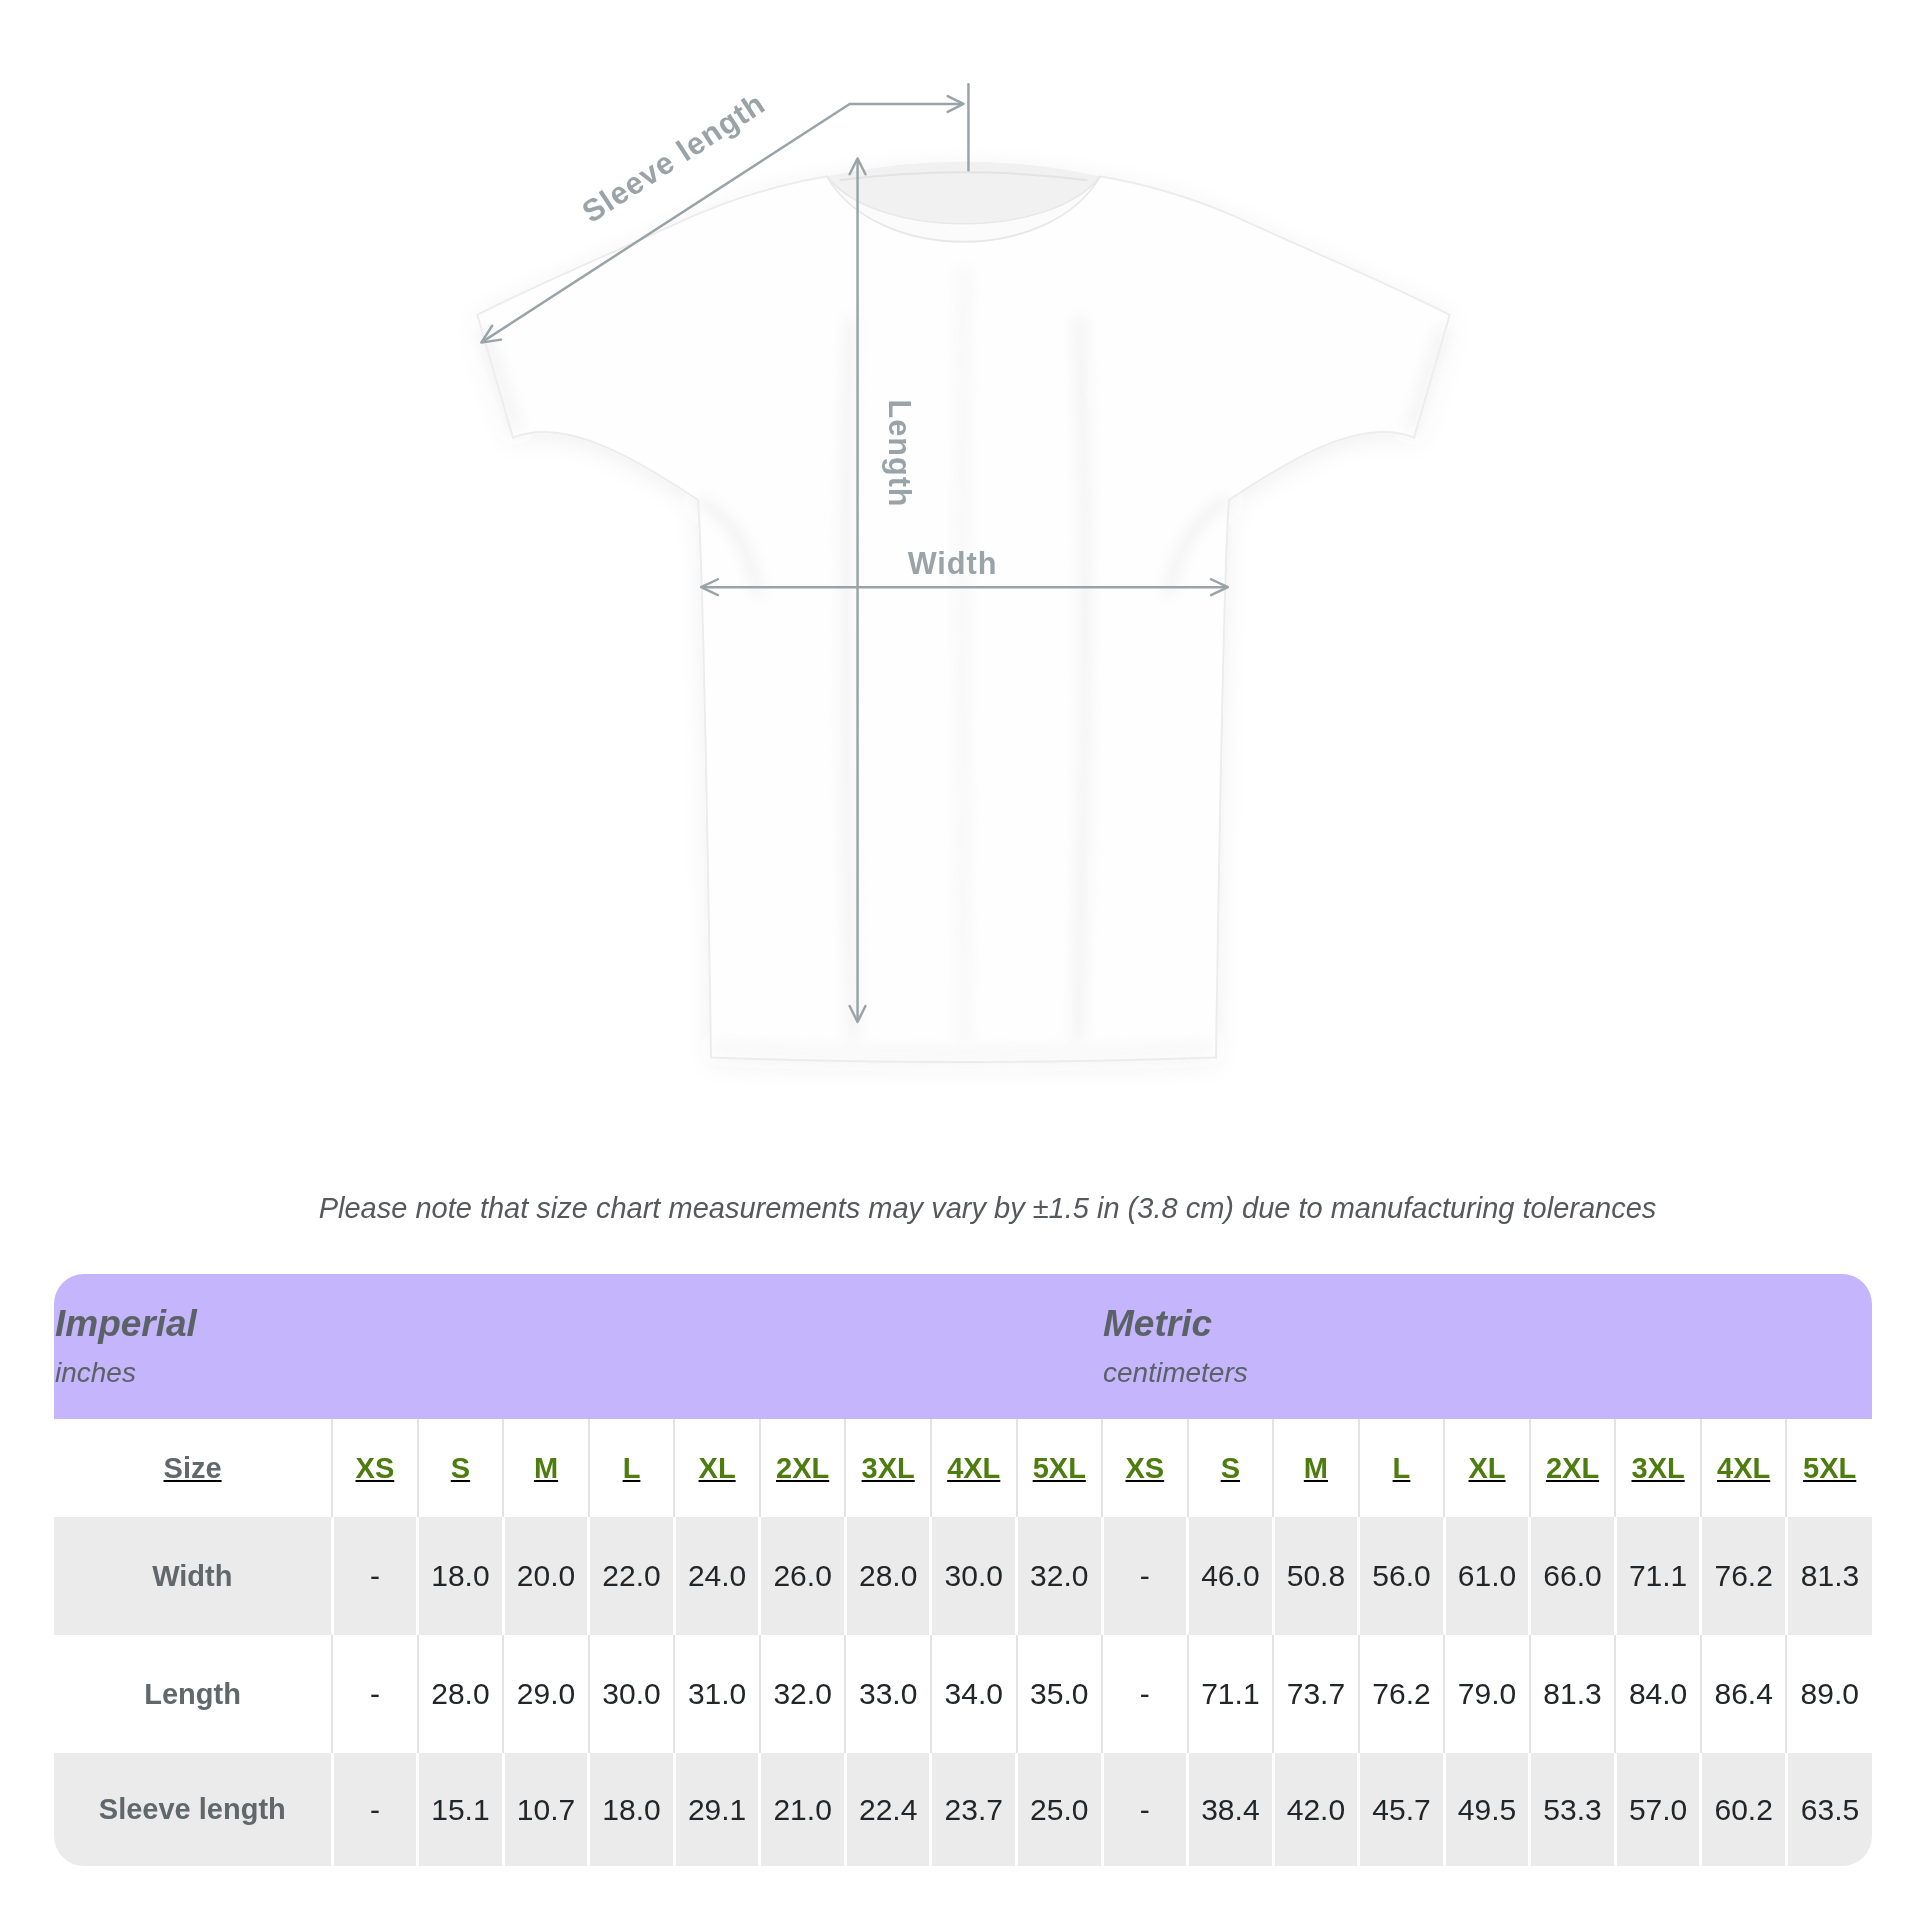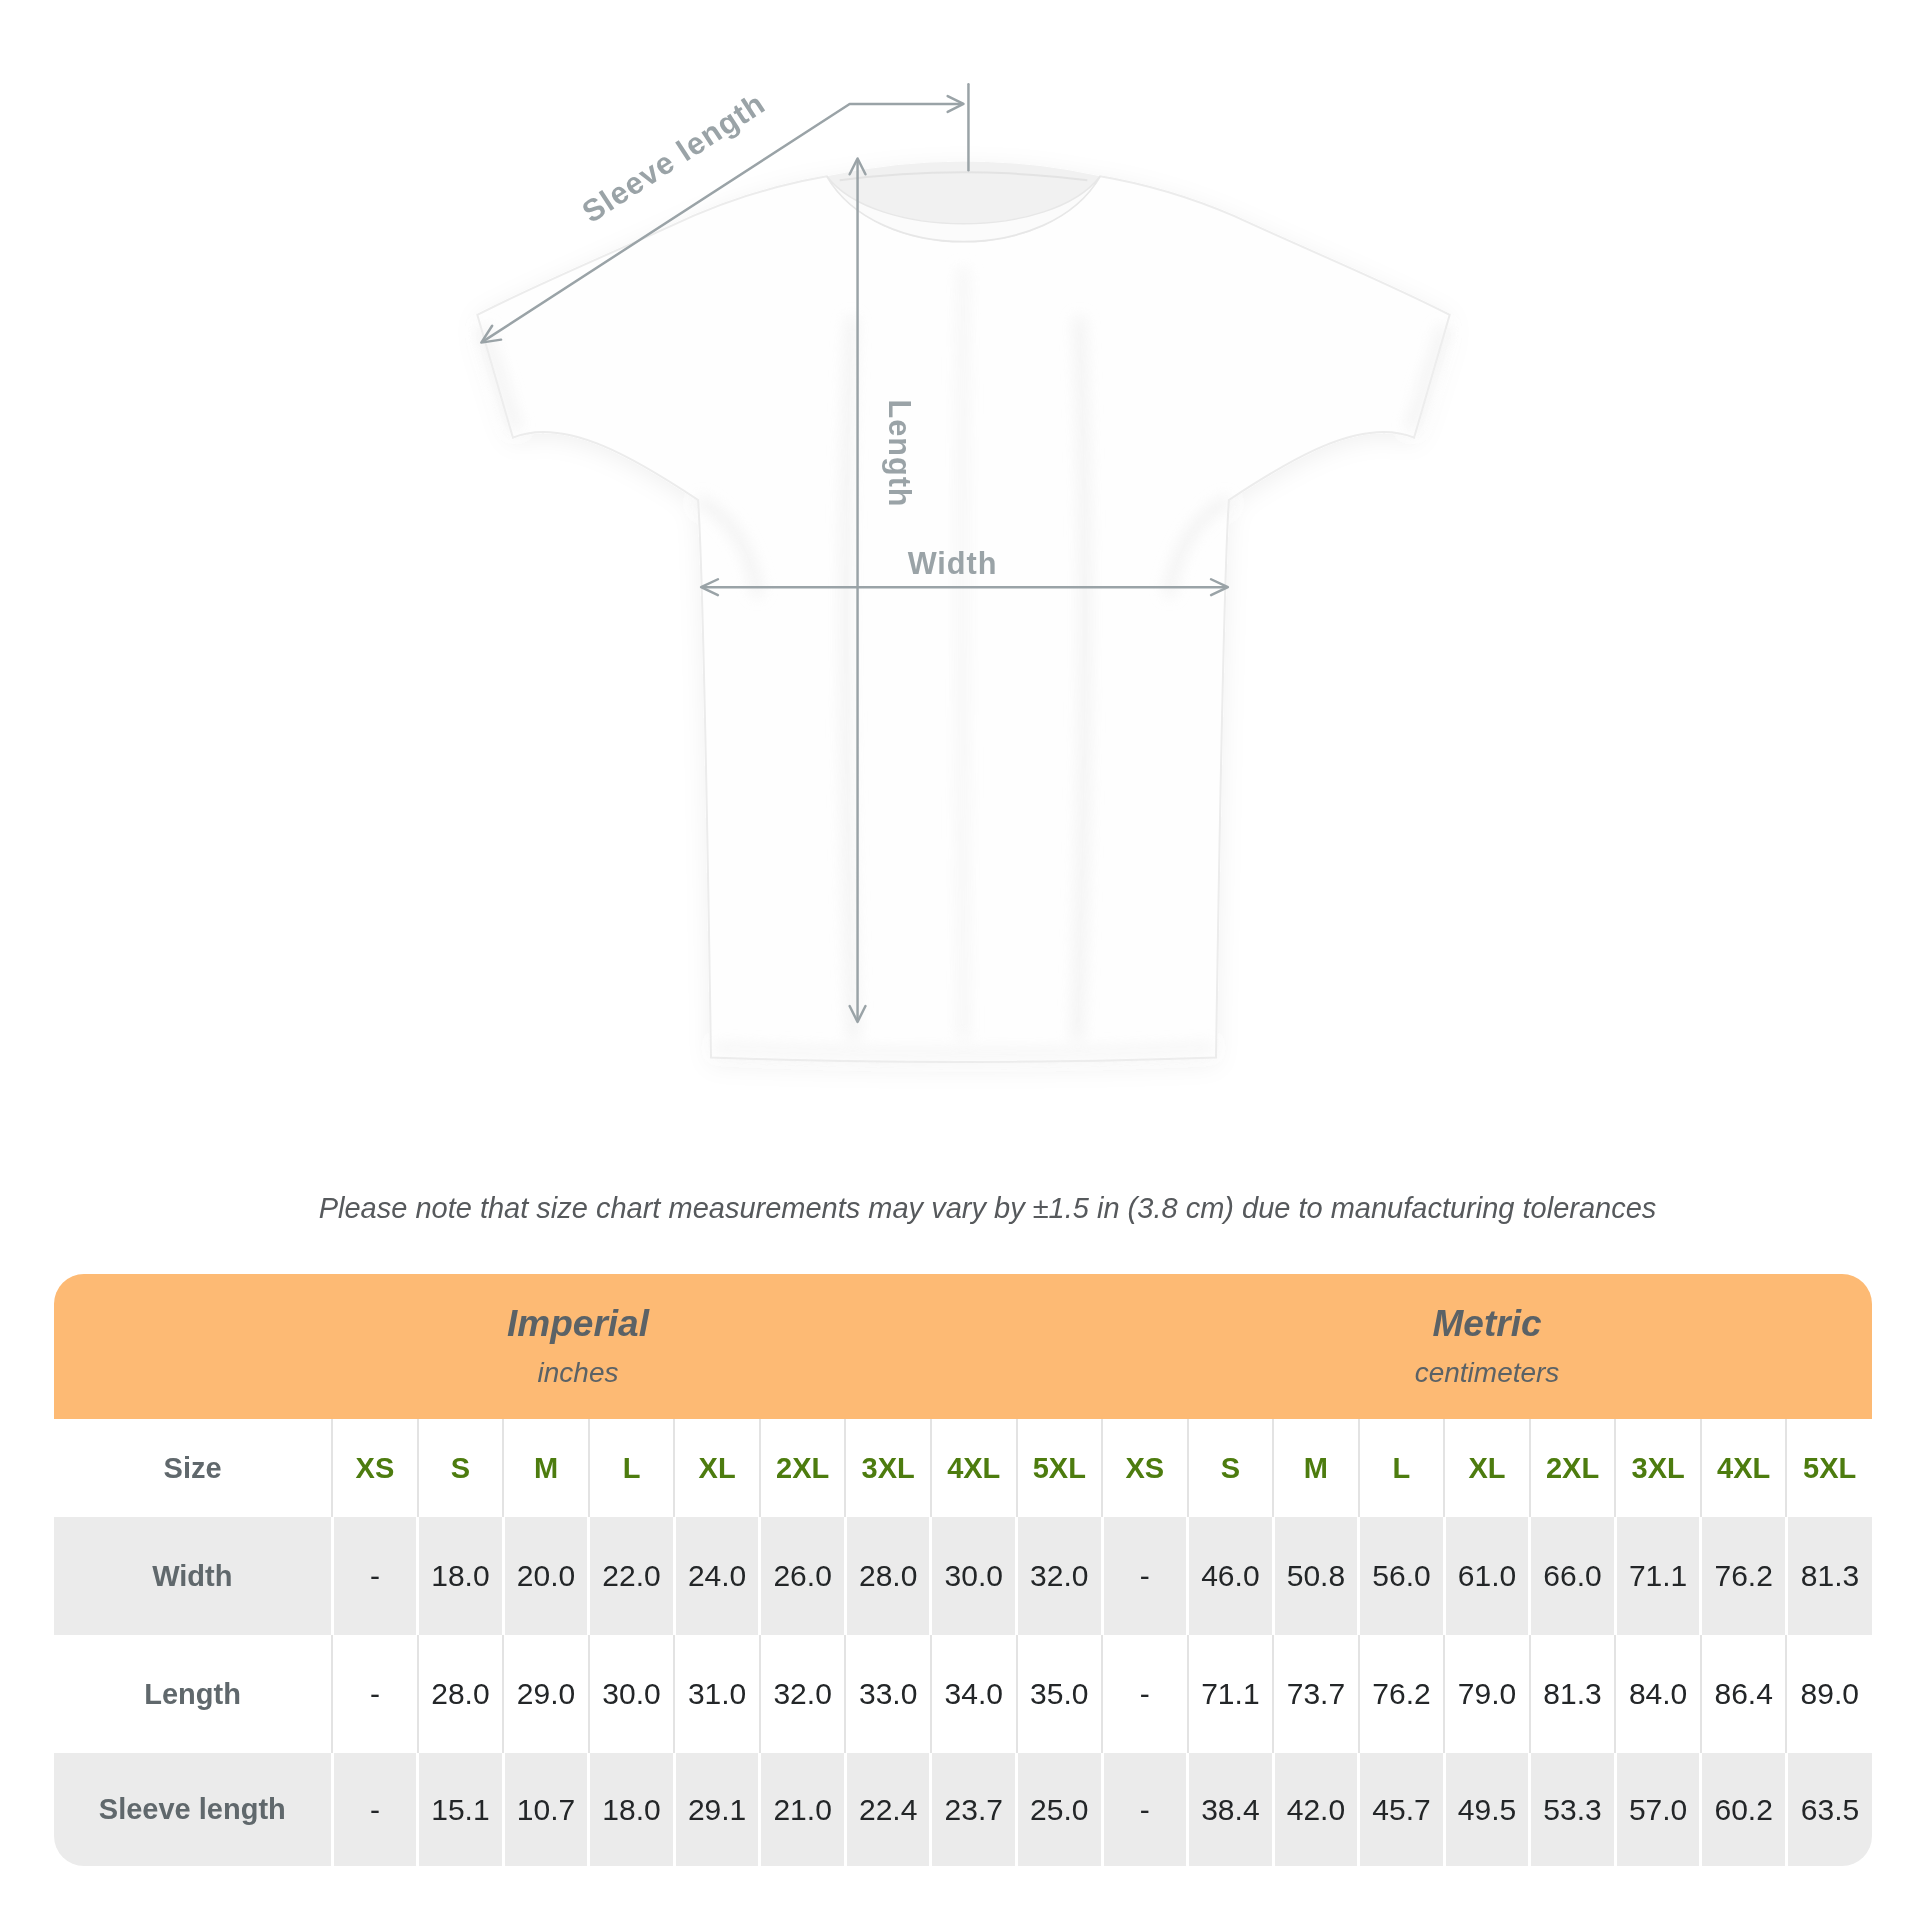--- a/index.html
+++ b/index.html
@@ -8,21 +8,21 @@
   .diagram-wrap{position:absolute;left:0;top:0;width:1927px;height:1109px;}
   .dim-label{font-family:"Liberation Sans",sans-serif;font-size:31px;font-weight:bold;
              fill:#9aa3a7;letter-spacing:1px;}
   .page-title{position:absolute;top:1129px;left:0;width:100%;text-align:center;
               font-size:43px;font-weight:bold;color:#2a2d2f;}
   .page-subtitle{position:absolute;top:1192px;left:0;width:100%;text-align:center;
                  font-size:29px;font-style:italic;color:#56595c;margin-left:24px;}
   .size-table-card{position:absolute;left:54px;top:1274px;width:1818px;height:592px;
                    border-radius:30px;overflow:hidden;}
   .size-table-card table{width:100%;height:100%;border-collapse:collapse;table-layout:fixed;}
-  .unit-row td{background:#fdba74;text-align:center;vertical-align:middle;}
+  .unit-row td{background:#c4b5fd;vertical-align:middle;}
   .unit-name{font-size:37px;font-weight:bold;font-style:italic;color:#5b6266;}
   .unit-sub{font-size:28px;font-style:italic;color:#5b6266;margin-top:12px;}
   .size-row td{background:#ffffff;text-align:center;vertical-align:middle;
                font-size:29px;font-weight:bold;color:#4d7c0f;}
   .size-row td + td{border-left:2px solid #e3e3e3;}
   .data-row td{text-align:center;vertical-align:middle;font-size:30px;color:#232628;}
   .data-row.gray td{background:#ebebeb;}
   .data-row.gray td + td{border-left:3px solid #ffffff;}
   .data-row.white td{background:#ffffff;}
   .data-row.white td + td{border-left:2px solid #e3e3e3;}
@@ -129,21 +129,21 @@
         <td colspan="10">
           <div class="unit-name">Imperial</div>
           <div class="unit-sub">inches</div>
         </td>
         <td colspan="9">
           <div class="unit-name">Metric</div>
           <div class="unit-sub">centimeters</div>
         </td>
       </tr>
 
-      <tr class="size-row" style="height:95px;">
+      <tr class="size-row" style="height:95px;text-decoration:underline;">
         <td class="lbl">Size</td>
         <td>XS</td>
         <td>S</td>
         <td>M</td>
         <td>L</td>
         <td>XL</td>
         <td>2XL</td>
         <td>3XL</td>
         <td>4XL</td>
         <td>5XL</td>

